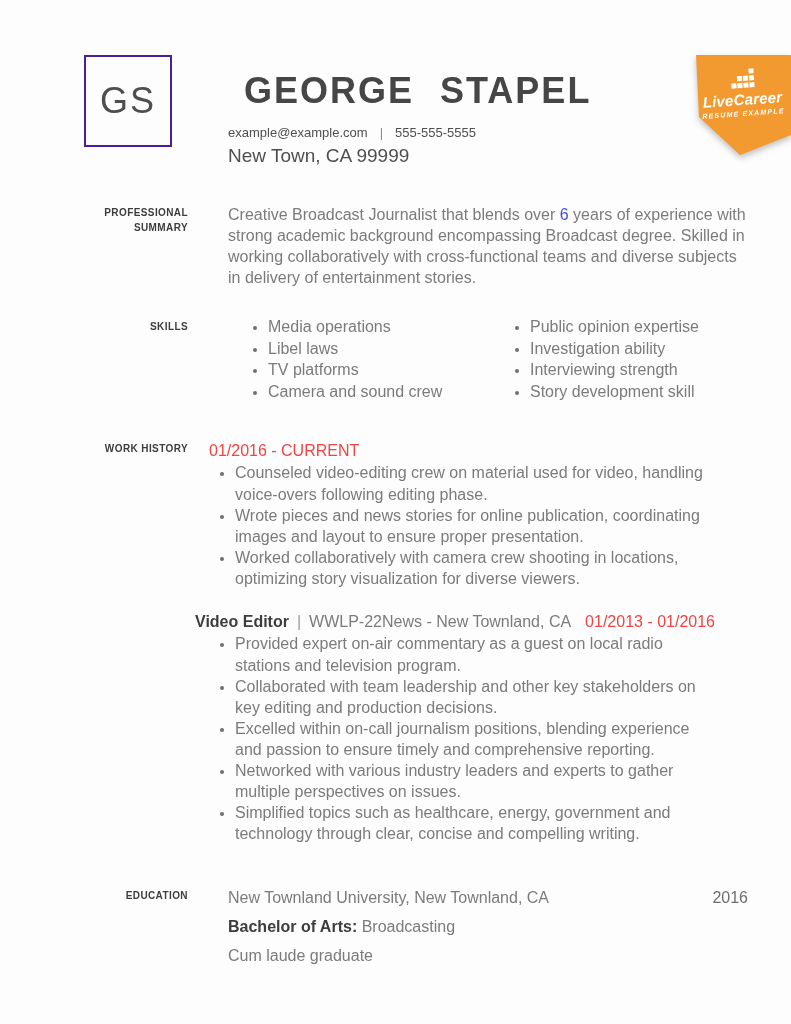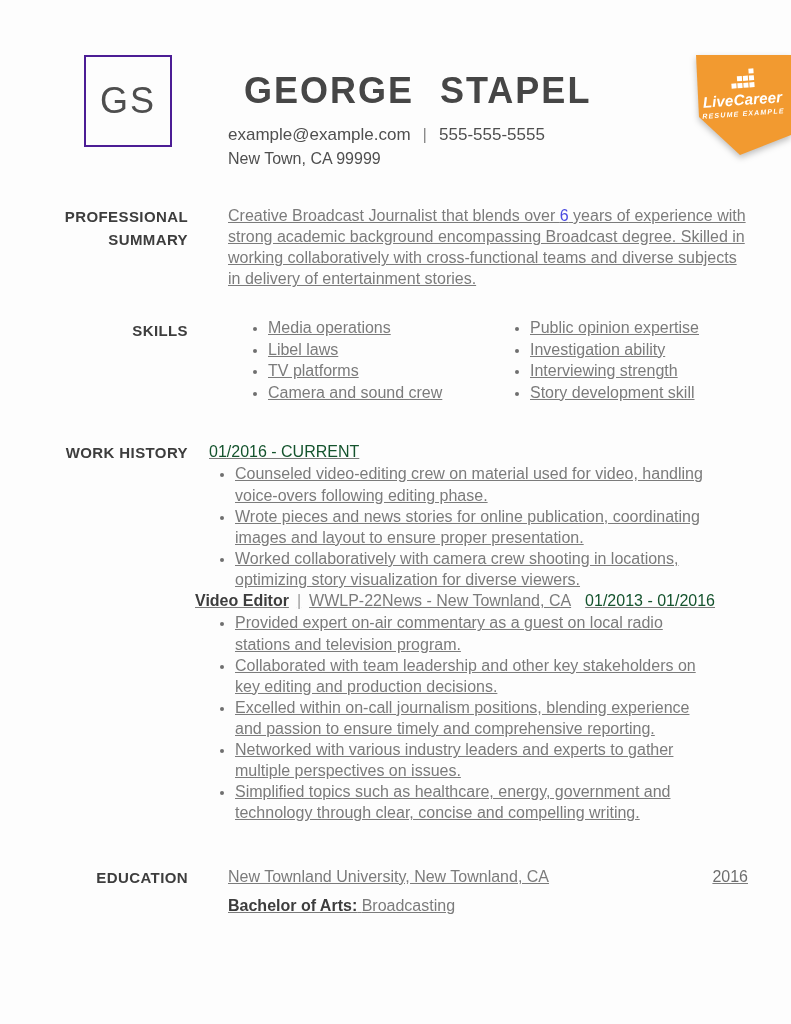--- a/index.html
+++ b/index.html
@@ -31,52 +31,52 @@
     width:84px;height:88px;border:2px solid #4c1d95;
     display:flex;align-items:center;justify-content:center;
     flex:0 0 auto;
   }
   .monogram{font-size:36px;color:#4e4e4e;letter-spacing:2px;}
   .header-text{margin-left:56px;padding-top:2px;}
   .resume-name{
     margin:16px;font-size:36px;line-height:1.0;
     font-weight:bold;color:#464646;letter-spacing:2px;word-spacing:14px;
   }
-  .contact-line{margin-top:9px;font-size:17px;color:#4f4f4f;}
+  .contact-line{margin-top:9px;font-size:13px;color:#4f4f4f;}
   .contact-sep{color:#8a8a8a;padding:0 12px;}
-  .address-line{margin-top:5px;font-size:16px;color:#4f4f4f;}
+  .address-line{margin-top:5px;font-size:19px;color:#4f4f4f;}
 
   
   .section{display:grid;grid-template-columns:188px 520px;column-gap:40px;}
   .sec-summary{margin-bottom:30px;}
   .sec-skills{margin-bottom:36px;}
   .sec-work{margin-bottom:42px;gap:7px;}
   .section-label{
-    text-align:right;font-weight:bold;font-size:15px;color:#3d3d3d;
+    text-align:right;font-weight:bold;font-size:10px;color:#3d3d3d;
     letter-spacing:.4px;line-height:1.5;padding-top:1px;padding-left:48px;
   }
-  .section-body{font-size:16px;line-height:1.32;color:#7b7b7b;text-decoration:underline;}
+  .section-body{font-size:16px;line-height:1.32;color:#7b7b7b;}
   .hl{color:#4a4ae0;}
 
   
   .skills-grid{display:grid;grid-template-columns:262px auto;}
   ul.blist{margin:0;padding-left:40px;}
   ul.blist li{line-height:1.32;}
   ul.skills-list li{line-height:1.15;margin-bottom:3px;}
   ul.blist li::marker{color:#6f6f6f;font-size:.8em;}
 
   
   .job-heading{display:flex;justify-content:space-between;align-items:flex-start;}
   .job-heading-left{flex:1 1 auto;line-height:1.4;}
   .job-title{font-weight:bold;color:#3d3d3d;}
   .h-sep{color:#9a9a9a;padding:0 8px;}
   .job-company{color:#7b7b7b;}
-  .job-dates{flex:0 0 auto;white-space:nowrap;margin-left:14px;color:#14532d;line-height:1.4;}
+  .job-dates{flex:0 0 auto;white-space:nowrap;margin-left:14px;color:#ef4444;line-height:1.4;}
   .job-bullets{margin-top:12px;}
-  .job + .job{}
+  .job + .job{margin-top:22px;}
 
   
   .edu-row1{display:flex;justify-content:space-between;line-height:1.4;}
   .edu-year{color:#6e6e6e;margin-left:14px;white-space:nowrap;}
   .edu-row2{margin-top:7px;line-height:1.4;}
   .edu-degree{font-weight:bold;color:#3d3d3d;}
   .edu-row3{margin-top:7px;line-height:1.4;}
 </style>
 </head>
 <body>
@@ -182,16 +182,17 @@
     <div class="section-label">EDUCATION</div>
     <div class="section-body">
       <div class="edu-row1">
         <span>New Townland University, New Townland, CA</span>
         <span class="edu-year">2016</span>
       </div>
       <div class="edu-row2">
         <span class="edu-degree">Bachelor of Arts:</span>
         <span>Broadcasting</span>
       </div>
+      <div class="edu-row3">Cum laude graduate</div>
     </div>
   </div>
 
 </div>
 
 </body></html>

